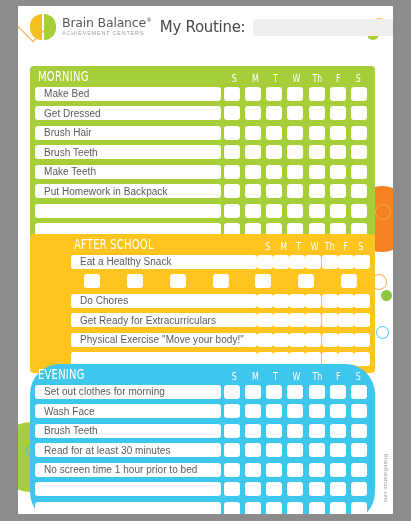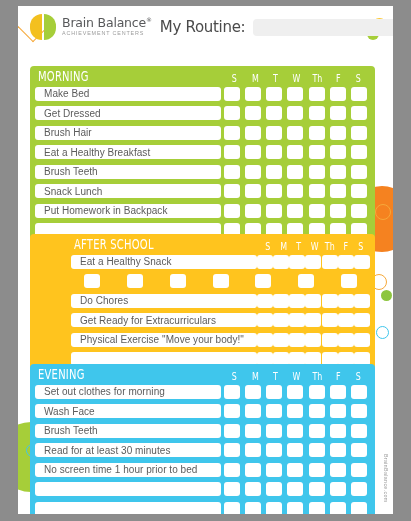--- a/index.html
+++ b/index.html
@@ -363,46 +363,20 @@
             </div>
             <div class="check-cell">
               <div class="check-box"></div>
             </div>
             <div class="check-cell">
               <div class="check-box"></div>
             </div>
           </div>
         </div>
         <div class="task-row">
-          <div class="task-label">Eat a Healthy Breakfast</div>
-          <div class="checks">
-            <div class="check-cell">
-              <div class="check-box"></div>
-            </div>
-            <div class="check-cell">
-              <div class="check-box"></div>
-            </div>
-            <div class="check-cell">
-              <div class="check-box"></div>
-            </div>
-            <div class="check-cell">
-              <div class="check-box"></div>
-            </div>
-            <div class="check-cell">
-              <div class="check-box"></div>
-            </div>
-            <div class="check-cell">
-              <div class="check-box"></div>
-            </div>
-            <div class="check-cell">
-              <div class="check-box"></div>
-            </div>
-          </div>
-        </div>
-        <div class="task-row">
           <div class="task-label">Brush Teeth</div>
           <div class="checks">
             <div class="check-cell">
               <div class="check-box"></div>
             </div>
             <div class="check-cell">
               <div class="check-box"></div>
             </div>
             <div class="check-cell">
               <div class="check-box"></div>
@@ -415,21 +389,21 @@
             </div>
             <div class="check-cell">
               <div class="check-box"></div>
             </div>
             <div class="check-cell">
               <div class="check-box"></div>
             </div>
           </div>
         </div>
         <div class="task-row">
-          <div class="task-label">Snack Lunch</div>
+          <div class="task-label">Make Teeth</div>
           <div class="checks">
             <div class="check-cell">
               <div class="check-box"></div>
             </div>
             <div class="check-cell">
               <div class="check-box"></div>
             </div>
             <div class="check-cell">
               <div class="check-box"></div>
             </div>
@@ -688,21 +662,21 @@
             </div>
             <div class="check-cell">
               <div class="check-box"></div>
             </div>
             <div class="check-cell">
               <div class="check-box"></div>
             </div>
           </div>
         </div>
       </div>
-    <div class="section sec-evening" style="background: rgb(63, 198, 236);">
+    <div class="section sec-evening" style="background: rgb(63, 198, 236); border-radius: 30px;">
         <div class="sec-head">
           <div class="sec-title">EVENING</div>
           <div class="day-cols">
             <div class="day-col">S</div>
             <div class="day-col">M</div>
             <div class="day-col">T</div>
             <div class="day-col">W</div>
             <div class="day-col">Th</div>
             <div class="day-col">F</div>
             <div class="day-col">S</div>

